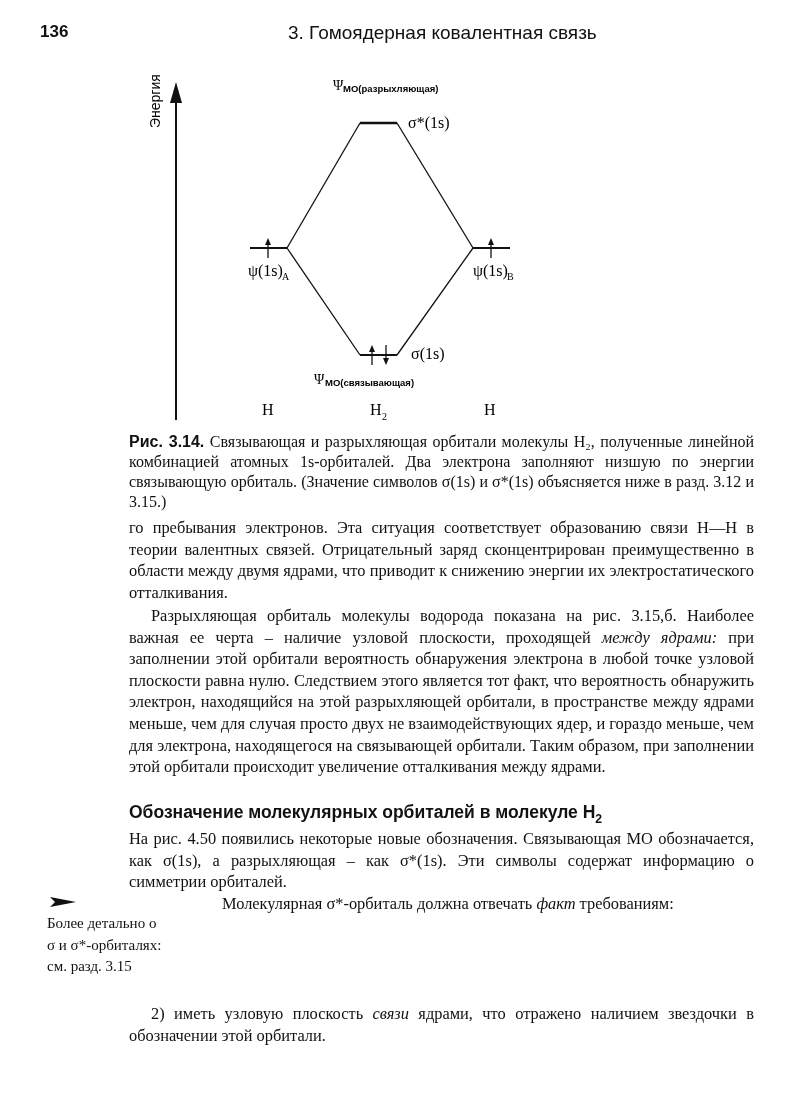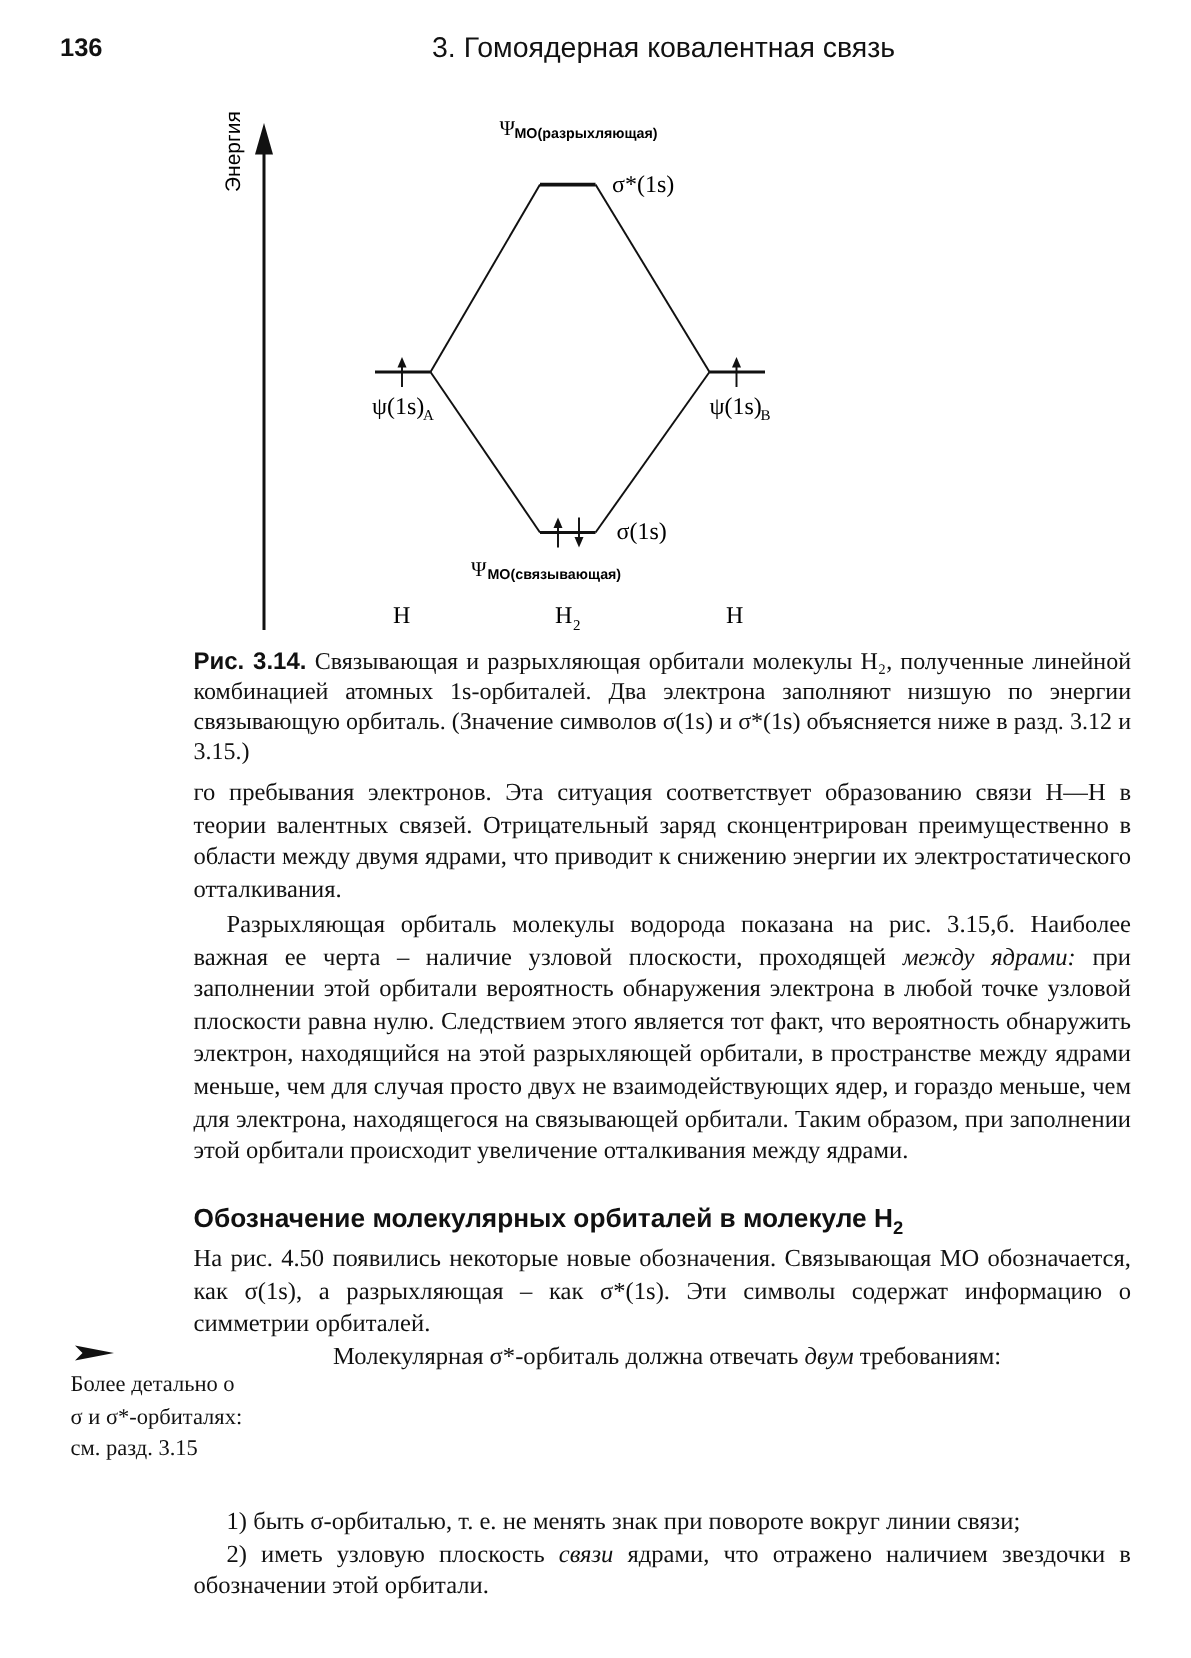--- a/index.html
+++ b/index.html
@@ -96,19 +96,18 @@
 <svg class="margin-arrow" width="26" height="14">
   <polygon points="0,2 26,7 0,12 5,7" fill="#111"></polygon>
 </svg>
 <div class="margin-note sans">
   <div>Более детально о</div>
   <div>σ и σ*-орбиталях:</div>
   <div>см. разд. 3.15</div>
 </div>
 
 <div class="para serif" style="top:893px; left:200px; width:554px;">
-  <p class="ind"><span>Молекулярная σ*-орбиталь должна отвечать </span><em>двум</em><span> требованиям:</span></p>
+  <p class="ind"><span>Молекулярная σ*-орбиталь должна отвечать </span><em>факт</em><span> требованиям:</span></p>
 </div>
 
 <div class="para serif" style="top:1003px;">
-  <p class="ind">1) быть σ-орбиталью, т. е. не менять знак при повороте вокруг линии связи;</p>
   <p class="ind"><span>2) иметь узловую плоскость </span><em>связи</em><span> ядрами, что отражено наличием звездочки в обозначении этой орбитали.</span></p>
 </div>
 
 </body></html>

